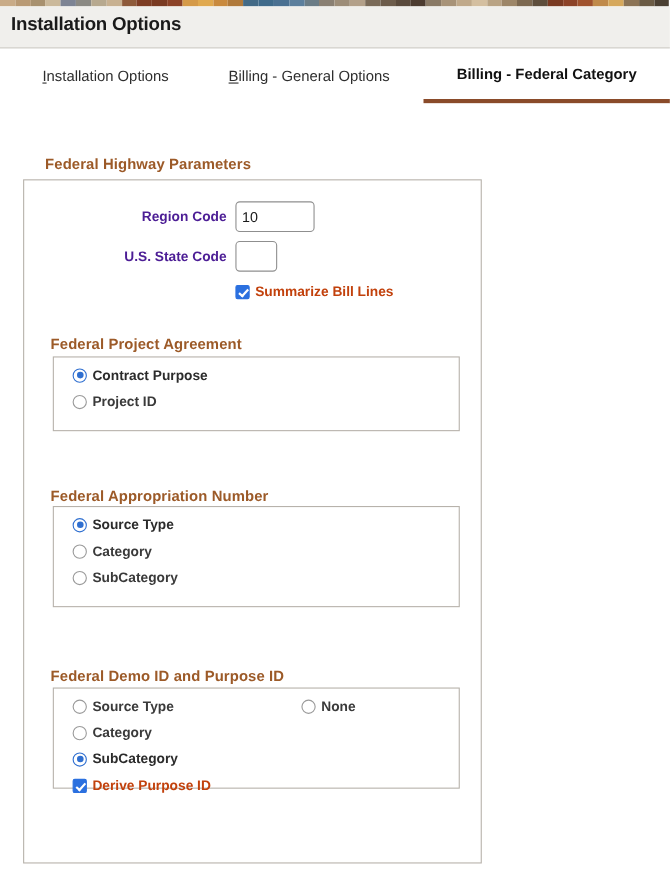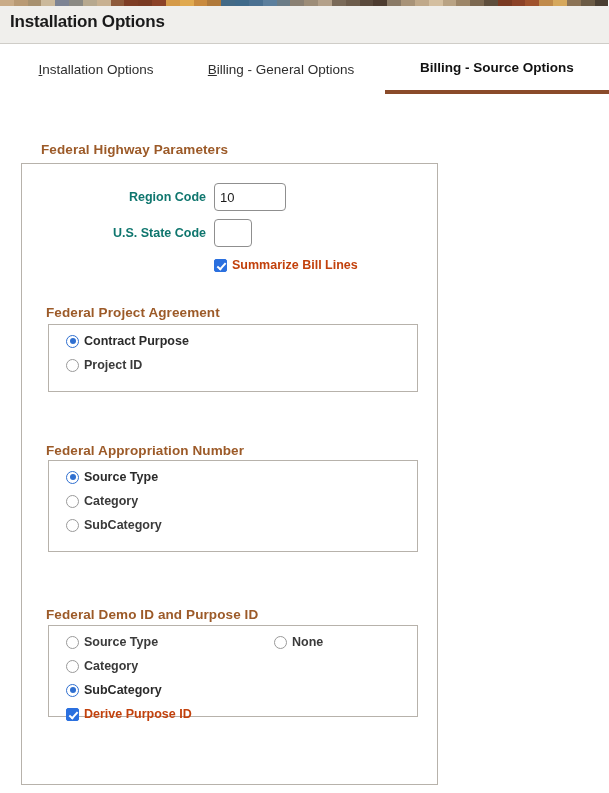--- a/index.html
+++ b/index.html
@@ -111,21 +111,21 @@
 
   
   .field-row {
     position: absolute;
     display: flex;
     align-items: center;
   }
   .field-label {
     font-size: 12.5px;
     font-weight: bold;
-    color: #0f766e;
+    color: #4c1d95;
     text-align: right;
     white-space: nowrap;
   }
   .text-input {
     border: 1px solid #8f8f8f;
     border-radius: 4px;
     background: #ffffff;
     height: 26px;
     font-family: "Liberation Sans", sans-serif;
     font-size: 13px;
@@ -270,21 +270,21 @@
 
   <div class="tab inactive" id="tab-0">
     <span class="tab-label"><span class="ak">I</span><span>nstallation Options</span></span>
   </div>
 
   <div class="tab inactive" id="tab-1">
     <span class="tab-label"><span class="ak">B</span><span>illing - General Options</span></span>
   </div>
 
   <div class="tab active" id="tab-2">
-    <span class="tab-label">Billing - Source Options</span>
+    <span class="tab-label">Billing - Federal Category</span>
   </div>
 
 </div>
 
 <div class="content">
 
   <div class="group-title" style="left:21px; top:48px;padding-left:20px;">Federal Highway Parameters</div>
 
   <div class="outer-panel">
 

